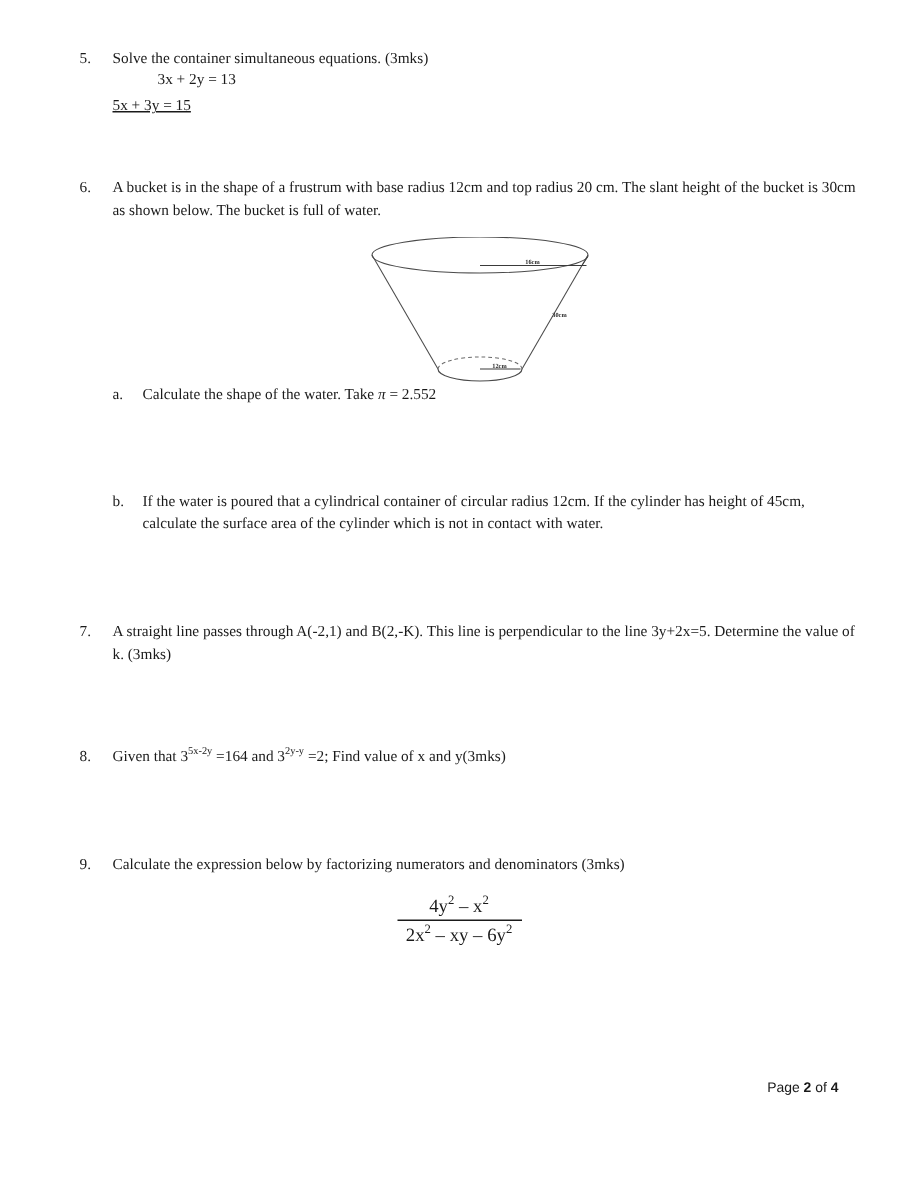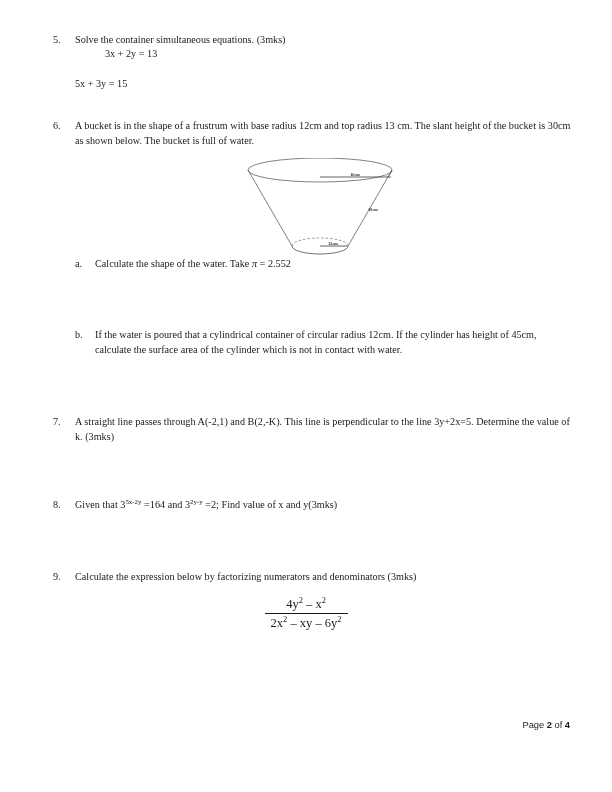--- a/index.html
+++ b/index.html
@@ -60,21 +60,21 @@
     vertical-align: super;
   }
   .pi {
     font-family: "Liberation Serif", "DejaVu Serif", serif;
     font-style: italic;
   }
 
   
   #q5  { left: 53px; top: 33px;  width: 520px; }
   #q5-eq1 { position: absolute; left: 75px; top: 47px; margin-left: 30px; }
-  #q5-eq2 { position: absolute; left: 75px; top: 77px; }
+  #q5-eq2 { position: absolute; left: 75px; top: 64px; text-decoration: underline; }
 
   #q6  { left: 53px; top: 119px; width: 520px; }
   #q6a { left: 75px; top: 257px; width: 500px; }
   #q6b { left: 75px; top: 328px; width: 500px; }
 
   #q7  { left: 53px; top: 415px; width: 520px; }
   #q8  { left: 53px; top: 498px; width: 520px; }
   #q9  { left: 53px; top: 570px; width: 520px; }
 
   
@@ -113,39 +113,38 @@
   
   .footer {
     position: absolute;
     left: 0;
     top: 720px;
     width: 559px;
     text-align: right;
     font-family: "Liberation Sans", "DejaVu Sans", sans-serif;
     font-size: 9.3px;
     color: #1a1a1a;
-    padding-left: 11px;
   }
   .footer b { font-weight: 700; }
 </style>
 </head>
 <body>
 
 <div class="page">
 
   <div class="q" id="q5">
     <div class="q-num">5.</div>
     <div class="q-body">Solve the container simultaneous equations. (3mks)</div>
   </div>
   <div class="eqline" id="q5-eq1">3x + 2y = 13</div>
   <div class="eqline" id="q5-eq2">5x + 3y = 15</div>
 
   <div class="q" id="q6">
     <div class="q-num">6.</div>
-    <div class="q-body">A bucket is in the shape of a frustrum with base radius 12cm and top radius 13 cm. The slant height of the bucket is 30cm as shown below. The bucket is full of water.</div>
+    <div class="q-body">A bucket is in the shape of a frustrum with base radius 12cm and top radius 20 cm. The slant height of the bucket is 30cm as shown below. The bucket is full of water.</div>
   </div>
 
   <div class="figure">
     <svg width="170" height="100" viewBox="0 0 170 100" xmlns="http://www.w3.org/2000/svg">
 
       <path d="M 8 12 A 72 12 0 0 0 152 12" fill="none" stroke="#4a4a4a" stroke-width="0.7"></path>
 
       <path d="M 8 12 A 72 12 0 0 1 152 12" fill="none" stroke="#4a4a4a" stroke-width="0.7"></path>
 
       <line x1="8" y1="12" x2="52" y2="88" stroke="#4a4a4a" stroke-width="0.7"></line>

